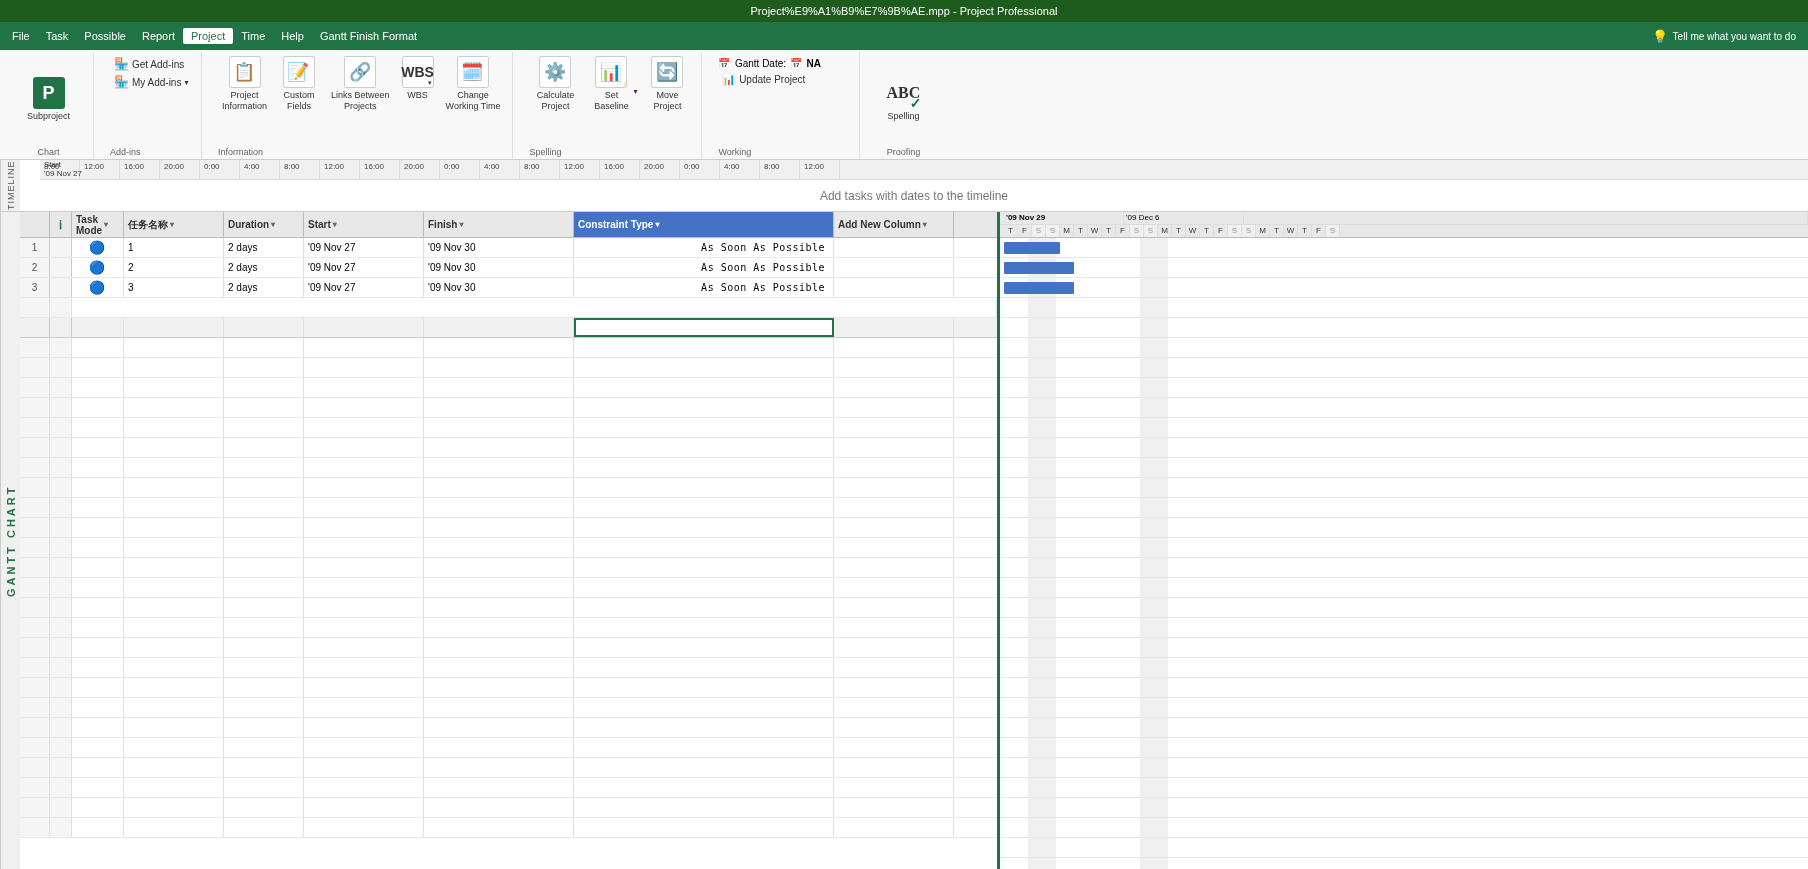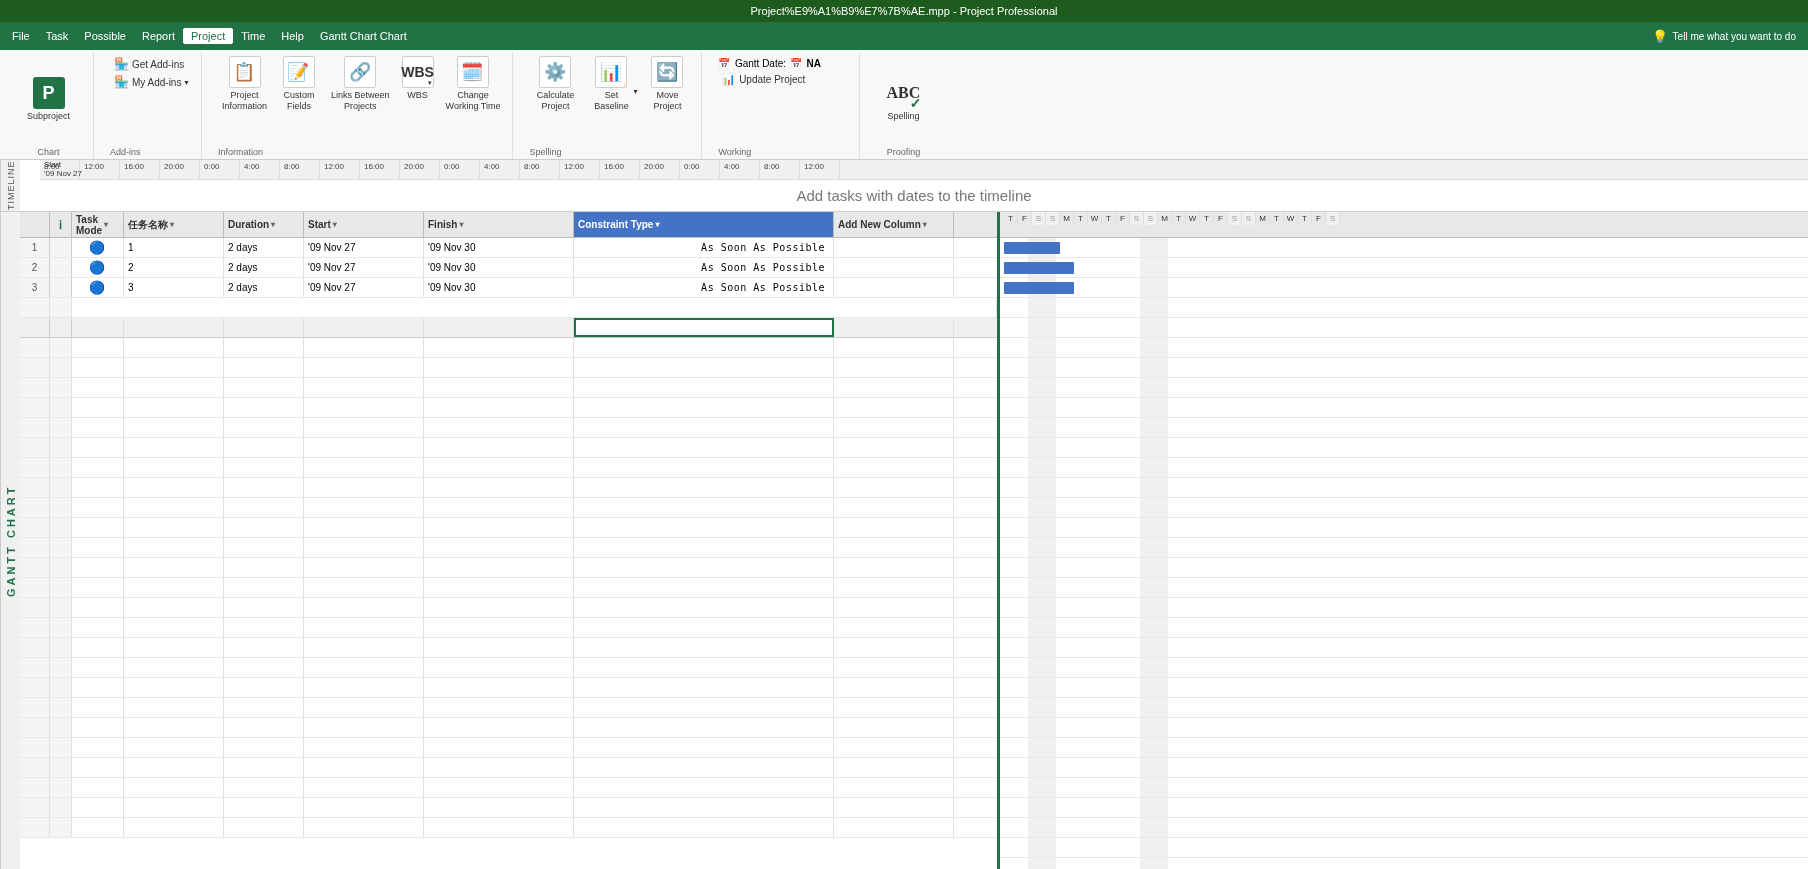--- a/index.html
+++ b/index.html
@@ -122,21 +122,21 @@
       width: 20px;
       text-transform: uppercase;
       letter-spacing: 1px;
     }
     #timeline-content {
       flex: 1;
       display: flex;
       align-items: center;
       justify-content: center;
       color: #777;
-      font-size: 15px;
+      font-size: 12px;
     }
     #timeline-scale {
       position: absolute;
       top: 0;
       left: 20px;
       right: 0;
       height: 20px;
       display: flex;
       border-bottom: 1px solid #ddd;
       font-size: 9px;
@@ -307,32 +307,32 @@
 
     
     #ribbon-wrapper {
       background: white;
     }
   </style>
 </head>
 <body>
 
 <div id="title-bar">
-  <span>Project%E9%A1%B9%E7%7B%AE.mpp - Project Professional</span>
+  <span>Project%E9%A1%B9%E7%9B%AE.mpp - Project Professional</span>
 </div>
 
 <div id="menu-bar">
   <span class="menu-item">File</span>
   <span class="menu-item">Task</span>
   <span class="menu-item">Possible</span>
   <span class="menu-item">Report</span>
   <span class="menu-item active">Project</span>
   <span class="menu-item">Time</span>
   <span class="menu-item">Help</span>
-  <span class="menu-item">Gantt Chart Chart</span>
+  <span class="menu-item">Gantt Finish Format</span>
   <span style="flex:1"></span>
 
   <span style="color:white; font-size:11px; display:flex; align-items:center; gap:4px; margin-right:8px;">
     <span style="font-size:13px;">💡</span>
     <span style="font-size:10px;">Tell me what you want to do</span>
   </span>
 </div>
 
 <div id="ribbon-wrapper">
   <div id="ribbon-content" style="display:flex; align-items:stretch; background:#f8f8f8; padding:2px 4px 0 4px; border-bottom:1px solid #ccc; height:110px;">
@@ -895,20 +895,26 @@
       <div style="width:120px; border-right:1px solid #e0e0e0;"></div>
     </div>
         </div>
     </div>
   </div>
 
   <div id="chart-area" style="flex:1; display:flex; flex-direction:column; overflow:hidden; background:white;">
 
     <div id="chart-header" style="height:26px; background:#e8e8e8; border-bottom:1px solid #bbb; display:flex; flex-direction:column;">
 
+      <div style="display:flex; height:13px; border-bottom:1px solid #ddd;">
+        <div style="width:4px;"></div>
+        <div class="chart-date-cell" style="min-width:120px; font-weight:bold;">'09 Nov 29</div>
+        <div class="chart-date-cell" style="min-width:120px;">'09 Dec 6</div>
+        <div style="flex:1; border-right:1px solid #ddd;"></div>
+      </div>
 
       <div style="display:flex; height:13px;">
         <div style="width:4px;"></div>
 
         <div class="chart-day-cell">T</div>
         <div class="chart-day-cell">F</div>
         <div class="chart-day-cell weekend">S</div>
         <div class="chart-day-cell weekend">S</div>
         <div class="chart-day-cell">M</div>
         <div class="chart-day-cell">T</div>

